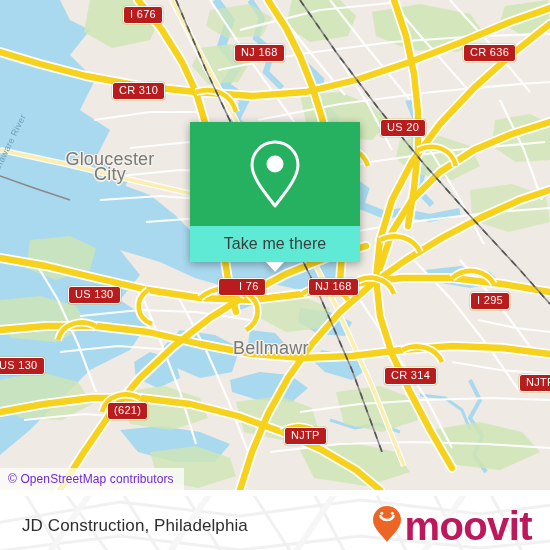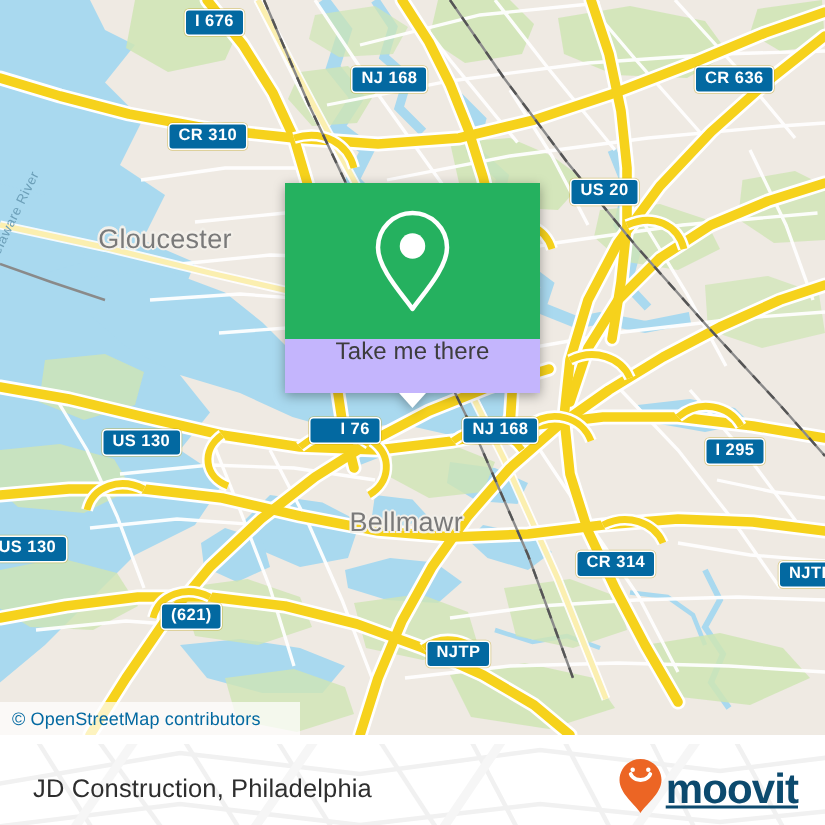--- a/index.html
+++ b/index.html
@@ -53,45 +53,45 @@
   }
   .water-label {
     color: #6c9fb8;
     font-size: 9px;
     letter-spacing: .4px;
   }
 
   
   .shield {
     position: absolute;
-    background: #0369a1;
+    background: #b91c1c;
     border: 1.5px solid #ffffff;
     border-radius: 3px;
     color: #ffffff;
     font-size: 11px;
-    font-weight: bold;
+    font-weight: normal;
     letter-spacing: .3px;
     padding: 1px 6px 2px 6px;
     line-height: 13px;
     box-shadow: 0 0 0 .5px rgba(190,160,20,.45);
     white-space: nowrap;
   }
 
   
   #attribution {
     position: absolute;
     left: 0;
     bottom: 0;
     height: 22px;
     display: flex;
     align-items: center;
-    padding: 0 26px 0 8px;
+    padding: 0 10px 0 8px;
     background: rgba(255,255,255,.72);
     font-size: 12px;
-    color: #0369a1;
+    color: #6d28d9;
     letter-spacing: .1px;
   }
 
   
   #popup {
     position: absolute;
     left: 190px;
     top: 122px;
     width: 170px;
     filter: drop-shadow(0 2px 4px rgba(0,0,0,.35));
@@ -99,22 +99,23 @@
   #popup-head {
     height: 104px;
     background: #25b15f;
     display: flex;
     align-items: center;
     justify-content: center;
   }
   #popup-head svg { display: block; }
   #popup-foot {
     height: 36px;
-    background: #c4b5fd;
+    background: #5eead4;
     display: flex;
+    align-items: center;
     justify-content: center;
     color: #3d3d3d;
     font-size: 16px;
     letter-spacing: .1px;
   }
   #popup-tail {
     position: absolute;
     left: 50%;
     top: 140px;
     margin-left: -9px;
@@ -151,26 +152,25 @@
   #bar-logo {
     position: absolute;
     right: 18px;
     top: 0;
     height: 60px;
     display: flex;
     align-items: center;
     gap: 2px;
   }
   #bar-logo .logo-word {
-    font-size: 28px;
+    font-size: 40px;
     font-weight: bold;
-    color: #0c4a6e;
+    color: #be185d;
     letter-spacing: -.6px;
     line-height: 30px;
-    text-decoration: underline;
   }
 </style>
 </head>
 <body>
 
 <div id="screen">
 
   <div id="map">
 
     <svg class="maplayer" viewBox="0 0 550 490">
@@ -346,34 +346,35 @@
         <g fill="none" stroke="#555555" stroke-width="1.6" stroke-dasharray="7 7">
           <path d="M176,0 L206,70 L240,142 L280,214 L318,292 L352,370 L382,452"></path>
           <path d="M300,0 L336,52 L378,108 L424,164 L472,218 L520,270 L550,304"></path>
         </g>
 
       </g>
     </svg>
 
     <div class="maplabel place-label" style="left:62px; top:152px; width:96px;">
       <div>Gloucester</div>
+      <div>City</div>
     </div>
     <div class="maplabel place-label" style="left:233px; top:341px;">
       <div>Bellmawr</div>
     </div>
 
     <div class="maplabel water-label" style="left:-6px; top:170px; transform: rotate(-64deg); transform-origin: left center;">Delaware River</div>
 
     <div class="shield" style="left:123px; top:6px;">I 676</div>
     <div class="shield" style="left:234px; top:44px;">NJ 168</div>
     <div class="shield" style="left:463px; top:44px;">CR 636</div>
     <div class="shield" style="left:112px; top:82px;">CR 310</div>
     <div class="shield" style="left:380px; top:119px;">US 20</div>
     <div class="shield" style="left:68px;  top:286px;">US 130</div>
-    <div class="shield" style="left:206px; top:278px;padding-left:20px;">I 76</div>
+    <div class="shield" style="left:218px; top:278px;padding-left:20px;">I 76</div>
     <div class="shield" style="left:308px; top:278px;">NJ 168</div>
     <div class="shield" style="left:470px; top:292px;">I 295</div>
     <div class="shield" style="left:384px; top:367px;">CR 314</div>
     <div class="shield" style="left:519px; top:374px;">NJTP</div>
     <div class="shield" style="left:-8px;  top:357px;">US 130</div>
     <div class="shield" style="left:107px; top:402px;">(621)</div>
     <div class="shield" style="left:284px; top:427px;">NJTP</div>
 
     <div id="attribution">
       <span>© OpenStreetMap contributors</span>

